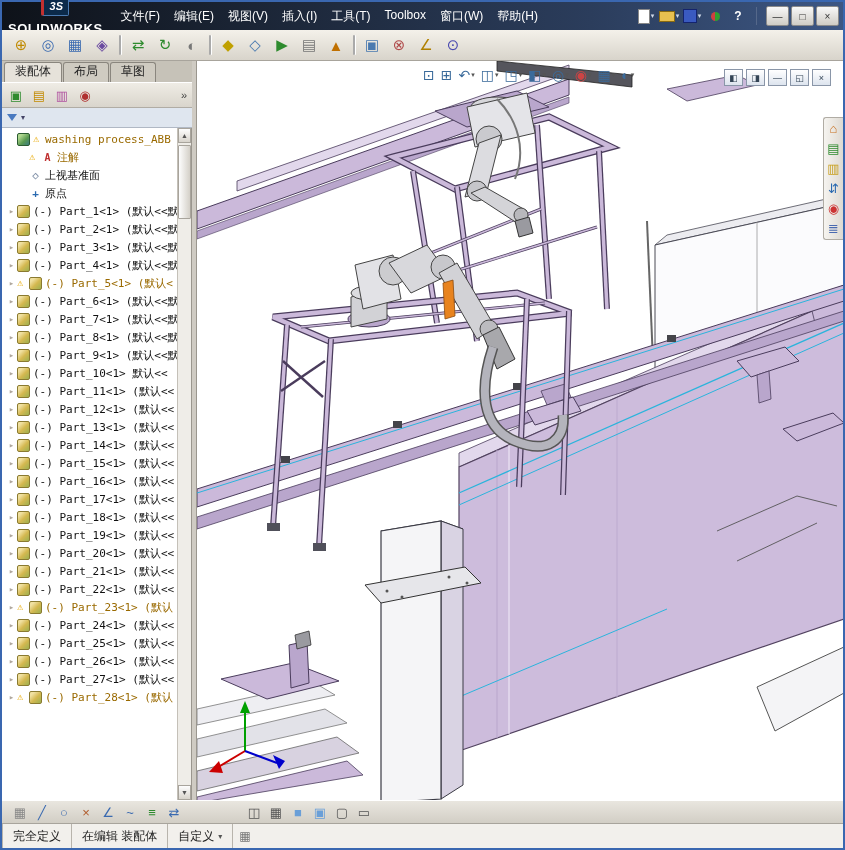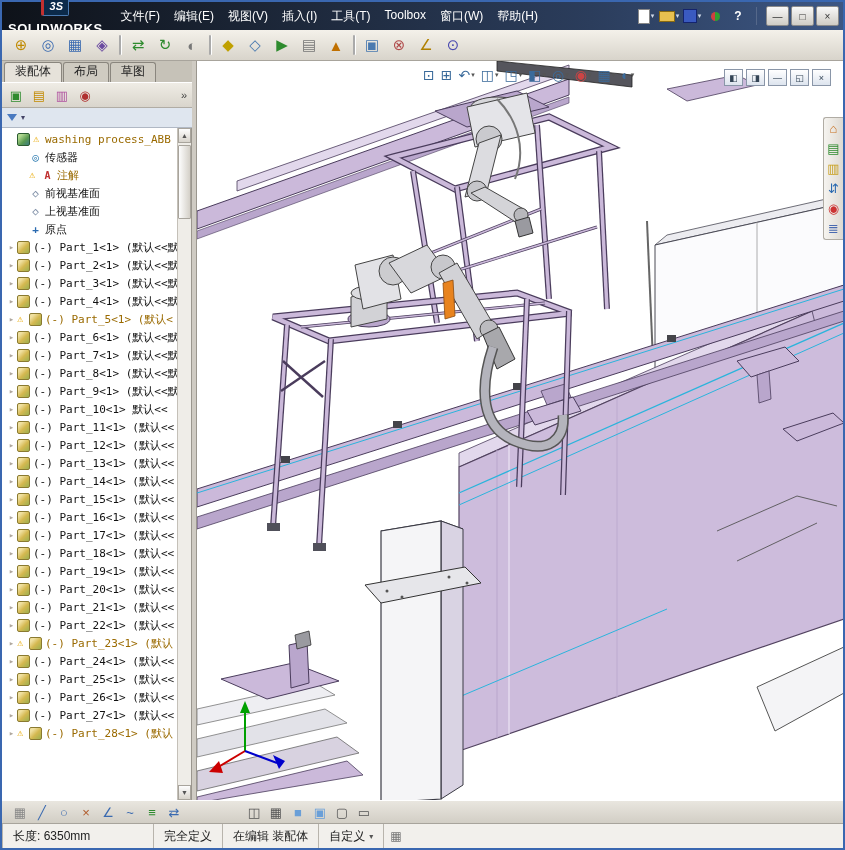--- a/index.html
+++ b/index.html
@@ -236,37 +236,25 @@
       </div>
       <div class="tree-wrap">
         <div class="tree" data-name="feature-tree" actable="false">
           <div class="tree-row root-row warn" data-name="tree-item-root">
             <span class="arrow" data-name="expand-arrow-icon">▸</span>
             <span class="icon" data-name="assembly-root-icon"></span>
             <span class="warnic" data-name="warning-icon"></span>
             <span class="lbl" data-name="tree-item-label">washing process_ABB robo</span>
           </div>
           <div data-name="tree-items">
-              <div class="tree-row t-sensor" data-name="tree-item">
-                <span class="arrow" data-name="expand-arrow-icon">▸</span>
-
-                <span class="icon" data-name="tree-item-icon"></span>
-                <span class="lbl" data-name="tree-item-label">传感器</span>
-              </div>
               <div class="tree-row t-annotation warn" data-name="tree-item">
                 <span class="arrow" data-name="expand-arrow-icon">▸</span>
                 <span class="warnic" data-name="warning-icon"></span>
                 <span class="icon" data-name="tree-item-icon"></span>
                 <span class="lbl" data-name="tree-item-label">注解</span>
-              </div>
-              <div class="tree-row t-plane" data-name="tree-item">
-                <span class="arrow" data-name="expand-arrow-icon">▸</span>
-
-                <span class="icon" data-name="tree-item-icon"></span>
-                <span class="lbl" data-name="tree-item-label">前视基准面</span>
               </div>
               <div class="tree-row t-plane" data-name="tree-item">
                 <span class="arrow" data-name="expand-arrow-icon">▸</span>
 
                 <span class="icon" data-name="tree-item-icon"></span>
                 <span class="lbl" data-name="tree-item-label">上视基准面</span>
               </div>
               <div class="tree-row t-origin" data-name="tree-item">
                 <span class="arrow" data-name="expand-arrow-icon">▸</span>
 
@@ -720,21 +708,20 @@
         <span class="bb-ic" data-name="hidden-lines-icon" style="color: rgb(85, 85, 85);">
           <span data-name="view-tool-glyph">▢</span>
         </span>
         <span class="bb-ic" data-name="wireframe-icon" style="color: rgb(85, 85, 85);">
           <span data-name="view-tool-glyph">▭</span>
         </span>
     </div>
   </div>
 
   <div class="statusbar" data-name="status-bar">
-    <span class="sb-seg sb-measure" data-name="measurement-text">长度: 6350mm</span>
     <span class="sb-seg" data-name="definition-status">完全定义</span>
     <span class="sb-seg" data-name="edit-status">在编辑 装配体</span>
     <span class="sb-seg" data-name="custom-toolbar-label">
         <span>自定义</span>
         <span class="sb-caret" data-name="custom-caret-icon">▾</span>
       </span>
     <span class="sb-grid" data-name="customize-grid-icon">▦</span>
   </div>
 
 </div>

